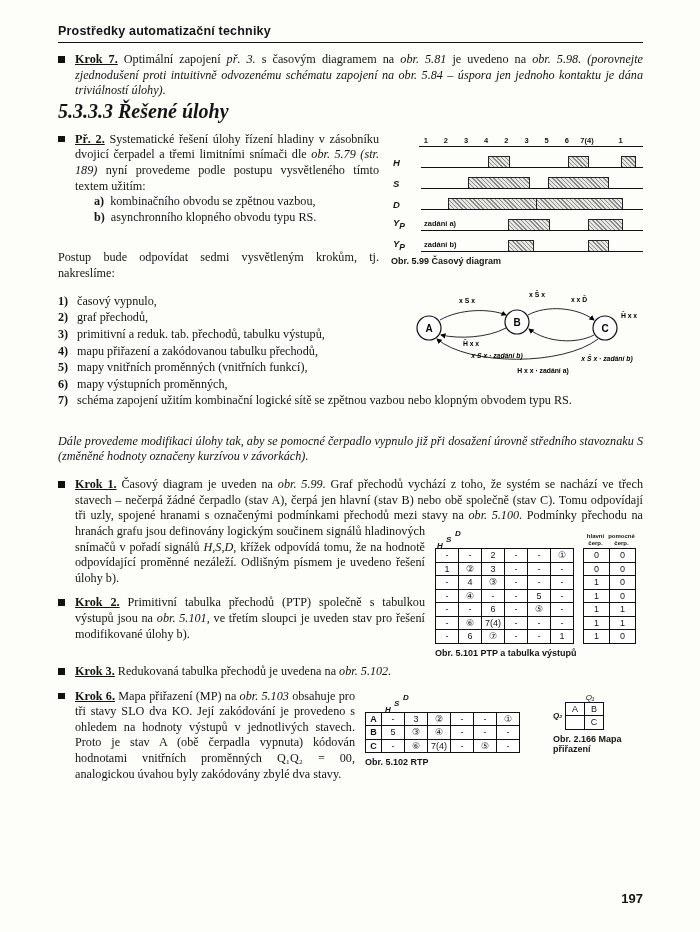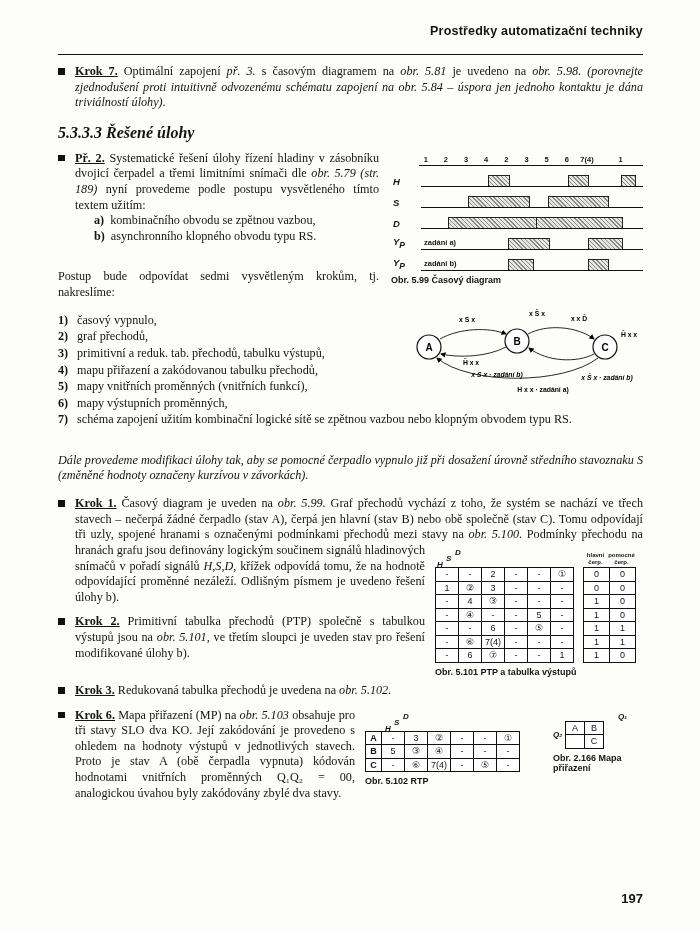--- a/index.html
+++ b/index.html
@@ -1,27 +1,27 @@
 <!DOCTYPE html>
 <html><head>
 <meta charset="utf-8">
 <style>
   html,body{margin:0;padding:0}
   body{background:#fff;font-family:"Liberation Serif","DejaVu Serif",serif}
   .page{width:700px;height:932px;background:#fdfdfa;position:relative;box-sizing:border-box;
         padding:24px 57px 0 58px;color:#141414;overflow:hidden}
-  .runhead{text-align:right;font-family:"Liberation Sans","DejaVu Sans",sans-serif;font-weight:bold;
-           font-size:12.5px;letter-spacing:.2px;padding-bottom:16px;border-bottom:1.8px solid #111}
+  .runhead{font-family:"Liberation Sans","DejaVu Sans",sans-serif;font-weight:bold;
+           font-size:12.5px;letter-spacing:.2px;padding-bottom:4px;border-bottom:1.8px solid #111}
   .bullet-para,.plain,.step,.sub-item{font-size:12.2px;line-height:15.6px;text-align:justify}
   .bullet-para{position:relative;padding-left:17px;margin-top:9px}
   .sq{position:absolute;left:0;top:4px;width:6.5px;height:6.5px;background:#111}
   .seg-i{font-style:italic}
   .seg-bu{font-weight:bold;text-decoration:underline}
   .seg-sub{font-size:8.5px;vertical-align:-3px}
-  .section-title{font-size:16px;font-weight:bold;font-style:italic;margin:13px 0 7px;text-align:left}
+  .section-title{font-size:20px;font-weight:bold;font-style:italic;margin:1px 0 7px;text-align:left}
   .plain{margin-top:25px}
   .sub-item{padding-left:36px;text-align:left}
   .sub-item .lab{font-weight:bold;margin-right:6px}
   .steps{margin-top:8px}
   .step{display:flex;margin-top:1px}
   .step-n{width:19px;flex:none;font-weight:bold}
   .step-t{flex:1}
   .step.wide{clear:right}
   .clearR{clear:right}
 
@@ -62,21 +62,21 @@
          text-align:center;background:#fff;box-sizing:border-box}
   .tcell+.tcell{margin-left:-1px}
   .tgap{width:9px;flex:none}
   .tgap+.tcell{margin-left:0}
   .tcell.out{width:27px}
   .tcell.rowhdr{width:17px;font-weight:bold}
   .fig-k4{float:right;width:278px;margin:1px 0 4px 10px;display:flex;justify-content:space-between;
           align-items:flex-start;font-family:"Liberation Sans","DejaVu Sans",sans-serif}
   .fig-rtp{width:168px}
   .fig-map{width:90px}
-  .map-top{height:12px;text-align:right;padding-right:16px;font-size:8px;font-weight:bold;font-style:italic}
+  .map-top{height:12px;text-align:center;padding-right:16px;font-size:8px;font-weight:normal;font-style:italic}
   .map-mid{display:flex;align-items:center}
   .map-q2{width:12px;font-size:8px;font-weight:bold;font-style:italic;flex:none}
   .tcell.mapcell{width:20px}
   .pageno{position:absolute;right:57px;bottom:26px;font-family:"Liberation Sans","DejaVu Sans",sans-serif;
           font-weight:bold;font-size:13px}
 </style>
 </head>
 <body>
 
 <div class="page">

